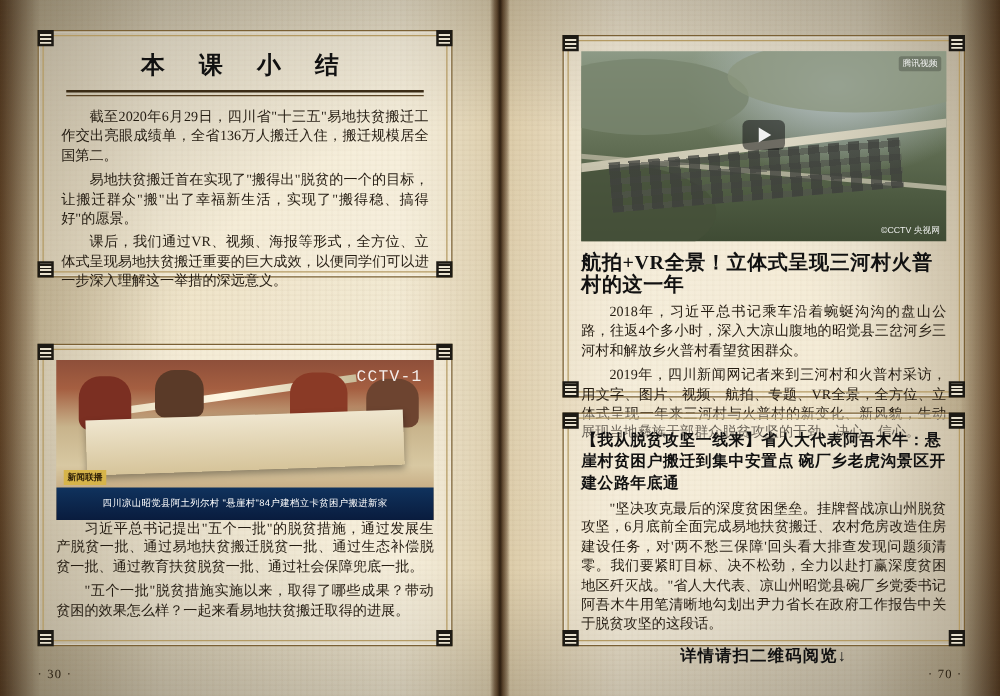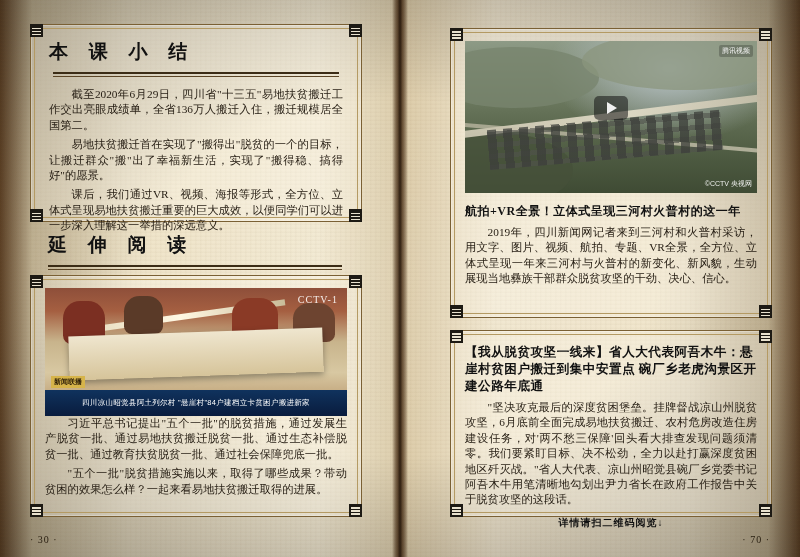--- a/index.html
+++ b/index.html
@@ -49,35 +49,35 @@
     content:"";position:absolute;left:2px;top:2px;width:9px;height:9px;
     background:
       repeating-linear-gradient(0deg,#e9e2cf 0 1.5px,#1d1a14 1.5px 3px);
   }
   .c-tl{left:-1px;top:-1px;}
   .c-tr{right:-1px;top:-1px;}
   .c-bl{left:-1px;bottom:-1px;}
   .c-br{right:-1px;bottom:-1px;}
 
   .title-cn{
-    font-family:Liberation Serif, serif;
+    font-family:Liberation Mono, monospace;
     font-weight:bold;color:#111;letter-spacing:8px;
-    text-align:left;
+    text-align:center;
   }
   .rule{height:2px;background:#3b2c16;}
   .rule.thin{height:1px;background:#5b4526;}
 
   p.body{
     margin:0 0 4px 0;
     font-size:11.3px;line-height:15.4px;color:#241c12;
     text-indent:2em;text-align:justify;
     font-family:"Liberation Serif", serif;
   }
   .heading-blk{
-    font-size:12px;font-weight:bold;color:#111;line-height:18px;
+    font-size:16px;font-weight:bold;color:#111;line-height:18px;
     margin:0 0 5px 0;letter-spacing:0.5px;
   }
   .heading-blk.small{font-size:12.6px;line-height:17px;}
 
   
   .photo{position:relative;overflow:hidden;background:#333;}
 
   
   .ph-aerial{
     background:
@@ -138,22 +138,22 @@
     font-family:"Liberation Sans", sans-serif;
     display:flex;align-items:center;justify-content:center;text-align:center;
     letter-spacing:.3px;
   }
   .ph-news .badge{
     position:absolute;left:2%;bottom:22%;padding:1px 3px;
     background:#d6b44a;color:#2a1c06;font-size:7px;font-weight:bold;
     font-family:"Liberation Sans", sans-serif;
   }
   .ph-news .cctv{
-    position:absolute;right:3%;top:5%;font-size:10px;color:rgba(255,255,255,.9);
-    font-family:Liberation Serif, serif;letter-spacing:1px;padding-left:40px;
+    position:absolute;right:3%;top:5%;font-size:13px;color:rgba(255,255,255,.9);
+    font-family:Liberation Mono, monospace;letter-spacing:1px;padding-left:40px;
   }
 
   .play{
     position:absolute;left:50%;top:44%;transform:translate(-50%,-50%);
     width:34px;height:24px;border-radius:5px;background:rgba(20,20,20,.55);
     display:flex;align-items:center;justify-content:center;
   }
   .play:after{
     content:"";border-left:10px solid rgba(255,255,255,.92);
     border-top:6px solid transparent;border-bottom:6px solid transparent;
@@ -170,21 +170,21 @@
   }
 
   .footer-num{
     position:absolute;bottom:12px;font-size:10px;color:#2a2012;
     font-family:"Liberation Serif", serif;letter-spacing:1px;
   }
   .fn-left{left:30px;}
   .fn-right{right:30px;}
 
   .scan-note{
-    text-align:center;font-size:10px;font-weight:bold;color:#111;
+    text-align:center;font-size:13px;font-weight:bold;color:#111;
     letter-spacing:1px;
   }
 </style>
 </head>
 <body>
 
 <div class="page">
   <div class="spread">
 
     <div class="col left">
@@ -199,25 +199,20 @@
         <div style="position:absolute;left:18px;right:18px;top:14px;">
           <div class="title-cn" style="font-size:19px;">本 课 小 结</div>
           <div class="rule" style="margin:7px 4px 0 4px;"></div>
           <div class="rule thin" style="margin:2px 4px 10px 4px;"></div>
           <p class="body">截至2020年6月29日，四川省"十三五"易地扶贫搬迁工作交出亮眼成绩单，全省136万人搬迁入住，搬迁规模居全国第二。</p>
           <p class="body">易地扶贫搬迁首在实现了"搬得出"脱贫的一个的目标，让搬迁群众"搬"出了幸福新生活，实现了"搬得稳、搞得好"的愿景。</p>
           <p class="body">课后，我们通过VR、视频、海报等形式，全方位、立体式呈现易地扶贫搬迁重要的巨大成效，以便同学们可以进一步深入理解这一举措的深远意义。</p>
         </div>
       </div>
 
-      <div style="position:absolute;left:48px;width:294px;top:232px;">
-        <div class="title-cn" style="font-size:19px;">延 伸 阅 读</div>
-        <div class="rule" style="margin:7px 0 0 0;"></div>
-        <div class="rule thin" style="margin:2px 0 0 0;"></div>
-      </div>
 
       <div class="box" style="left:30px;top:275px;width:330px;height:240px;">
         <div class="inner"></div>
         <div class="corner c-tl"></div>
         <div class="corner c-tr"></div>
         <div class="corner c-bl"></div>
         <div class="corner c-br"></div>
 
         <div style="position:absolute;left:14px;right:14px;top:12px;">
           <div class="photo ph-news" style="width:100%;height:128px;">
@@ -256,20 +251,21 @@
             <div class="hill h3"></div>
             <div class="road"></div>
             <div class="road2"></div>
             <div class="roofs"></div>
             <div class="play"></div>
             <div class="tx-logo">腾讯视频</div>
             <div class="cctv-mark">©CCTV 央视网</div>
           </div>
 
           <div class="heading-blk" style="margin-top:9px;">航拍+VR全景！立体式呈现三河村火普村的这一年</div>
+          <p class="body">2018年，习近平总书记乘车沿着蜿蜒沟沟的盘山公路，往返4个多小时，深入大凉山腹地的昭觉县三岔河乡三河村和解放乡火普村看望贫困群众。</p>
           <p class="body">2019年，四川新闻网记者来到三河村和火普村采访，用文字、图片、视频、航拍、专题、VR全景，全方位、立体式呈现一年来三河村与火普村的新变化、新风貌，生动展现当地彝族干部群众脱贫攻坚的干劲、决心、信心。</p>
         </div>
       </div>
 
       <div class="box" style="left:42px;top:330px;width:320px;height:185px;">
         <div class="inner"></div>
         <div class="corner c-tl"></div>
         <div class="corner c-tr"></div>
         <div class="corner c-bl"></div>
         <div class="corner c-br"></div>

